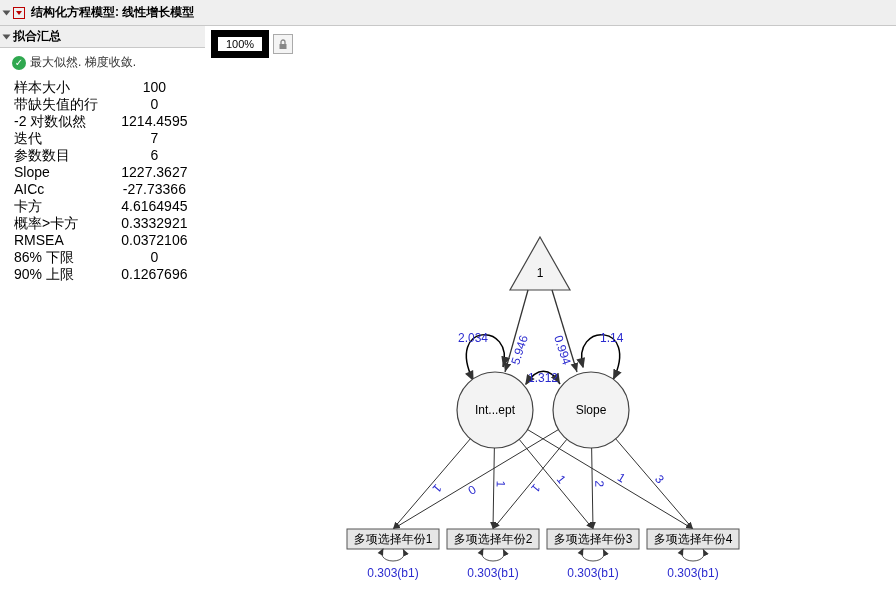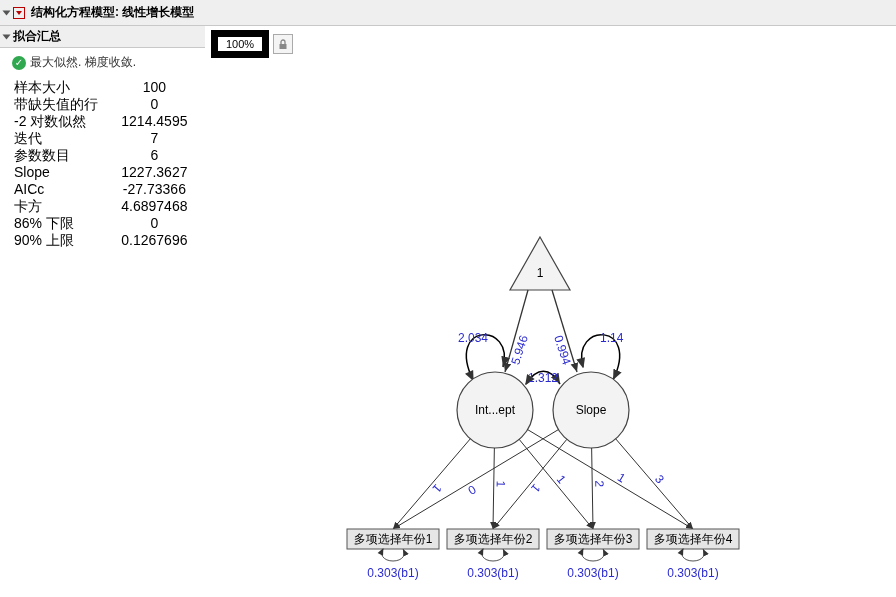--- a/index.html
+++ b/index.html
@@ -220,21 +220,29 @@
             <tr>
               <td>Slope</td>
               <td class="val">1227.3627</td>
             </tr>
             <tr>
               <td>AICc</td>
               <td class="val">-27.73366</td>
             </tr>
             <tr>
               <td>卡方</td>
-              <td class="val">4.6897468</td>
+              <td class="val">4.6164945</td>
+            </tr>
+            <tr>
+              <td>概率&gt;卡方</td>
+              <td class="val">0.3332921</td>
+            </tr>
+            <tr>
+              <td>RMSEA</td>
+              <td class="val">0.0372106</td>
             </tr>
             <tr>
               <td>86% 下限</td>
               <td class="val">0</td>
             </tr>
             <tr>
               <td>90% 上限</td>
               <td class="val">0.1267696</td>
             </tr>
           </tbody>

